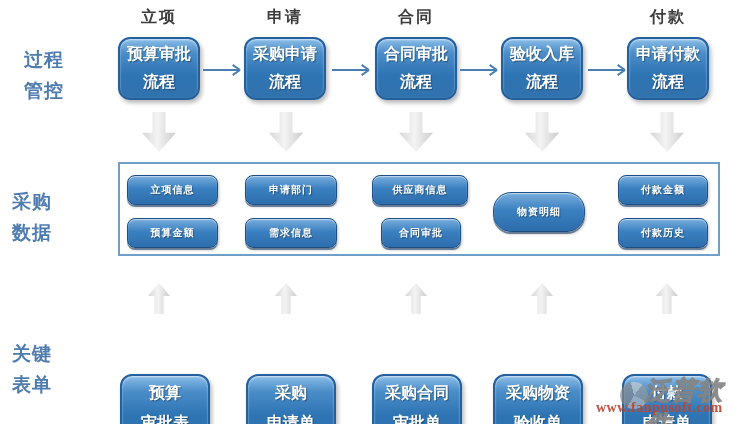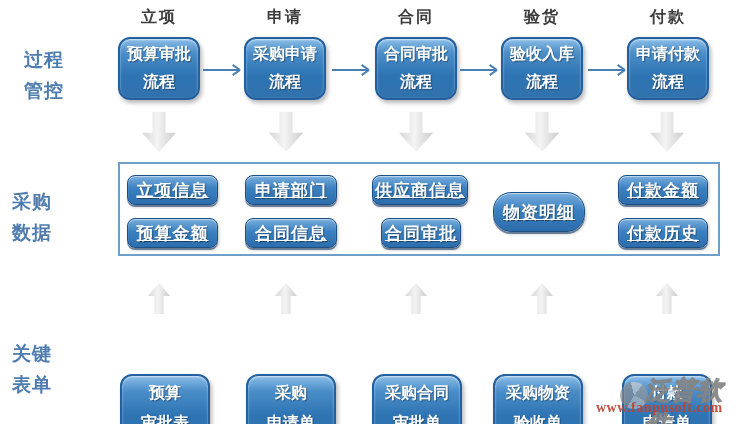--- a/index.html
+++ b/index.html
@@ -59,24 +59,23 @@
   
   .panel { position:absolute; left:118px; top:162px; width:602px; height:94px;
            border:2px solid #6f9fc8; box-sizing:border-box; background:#fff; }
 
   
   .btn {
     position:absolute; height:30px; border-radius:8px; border:1px solid #1d4f85;
     background:linear-gradient(180deg,#79aedd 0%,#3a80c0 45%,#2d6dac 100%);
     box-shadow:0 2px 0 rgba(19,58,105,.55), 1px 2px 3px rgba(0,0,0,.25),
                inset 0 1px 1px rgba(255,255,255,.55);
-    color:#fff; font-weight:bold; font-size:17px; text-shadow:1px 1px 1px rgba(0,0,0,.35);
+    color:#fff; font-weight:bold; font-size:10px; text-shadow:1px 1px 1px rgba(0,0,0,.35);
     display:flex; align-items:center; justify-content:center; box-sizing:border-box;
     letter-spacing:1px;
-    text-decoration:underline;
   }
   #bt1a{left:127px;top:175px;width:91px} #bt1b{left:127px;top:218px;width:91px}
   #bt2a{left:245px;top:175px;width:92px} #bt2b{left:245px;top:218px;width:92px}
   #bt3a{left:372px;top:175px;width:96px} #bt3b{left:381px;top:218px;width:80px}
   #bt4 {left:493px;top:192px;width:92px;height:40px;border-radius:18px}
   #bt5a{left:618px;top:175px;width:90px} #bt5b{left:618px;top:218px;width:90px}
 
   
   .wm-logo { position:absolute; left:620px; top:382px; width:28px; height:27px; z-index:6;
              border-radius:50%; opacity:.65;
@@ -102,21 +101,20 @@
     <div>数据</div>
   </div>
   <div class="rl" id="rl3">
     <div>关键</div>
     <div>表单</div>
   </div>
 
   <div class="ch" id="ch1">立项</div>
   <div class="ch" id="ch2">申请</div>
   <div class="ch" id="ch3">合同</div>
-  <div class="ch" id="ch4">验货</div>
   <div class="ch" id="ch5">付款</div>
 
   <div class="bigbox pbox" id="pb1">
     <div>预算审批</div>
     <div>流程</div>
   </div>
   <div class="bigbox pbox" id="pb2">
     <div>采购申请</div>
     <div>流程</div>
   </div>
@@ -142,21 +140,21 @@
   <div class="da" id="da2"></div>
   <div class="da" id="da3"></div>
   <div class="da" id="da4"></div>
   <div class="da" id="da5"></div>
 
   <div class="panel"></div>
 
   <div class="btn" id="bt1a">立项信息</div>
   <div class="btn" id="bt1b">预算金额</div>
   <div class="btn" id="bt2a">申请部门</div>
-  <div class="btn" id="bt2b">合同信息</div>
+  <div class="btn" id="bt2b">需求信息</div>
   <div class="btn" id="bt3a">供应商信息</div>
   <div class="btn" id="bt3b">合同审批</div>
   <div class="btn" id="bt4">物资明细</div>
   <div class="btn" id="bt5a">付款金额</div>
   <div class="btn" id="bt5b">付款历史</div>
 
   <div class="ua" id="ua1"></div>
   <div class="ua" id="ua2"></div>
   <div class="ua" id="ua3"></div>
   <div class="ua" id="ua4"></div>

